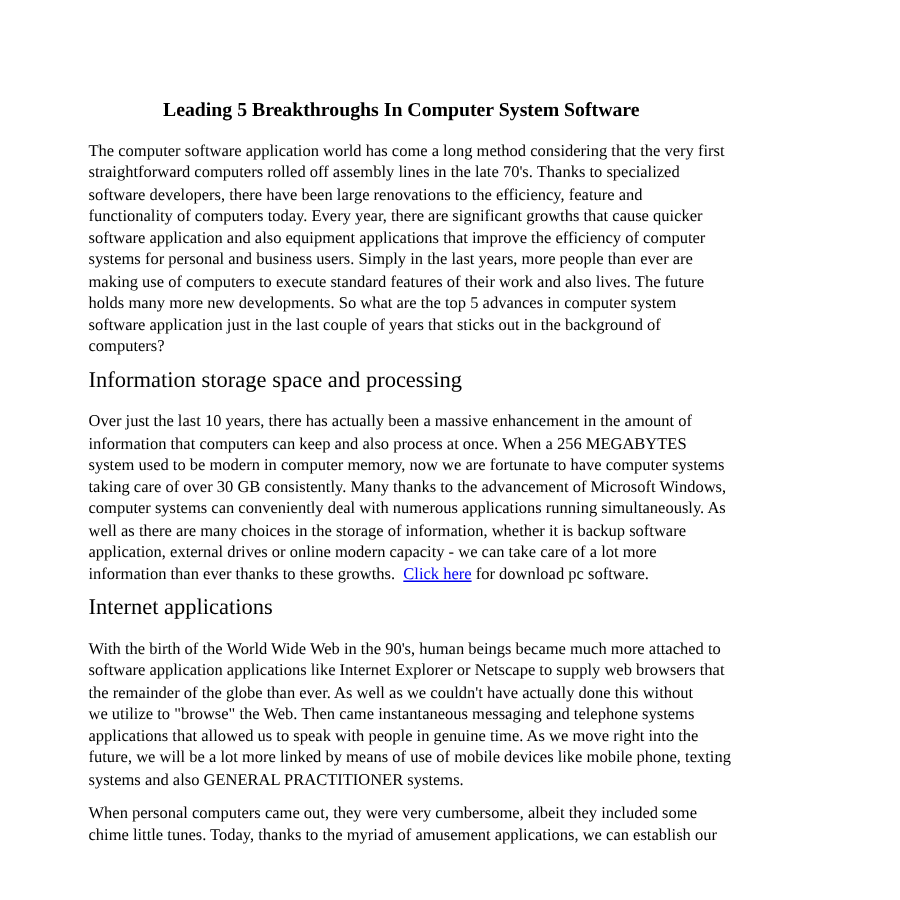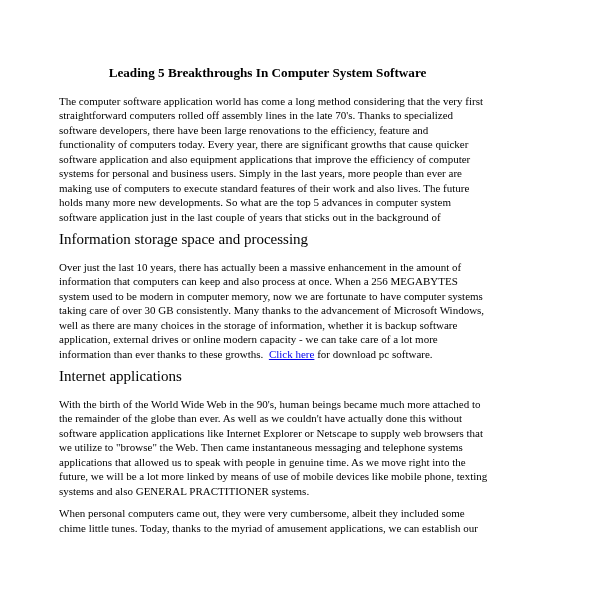--- a/index.html
+++ b/index.html
@@ -60,40 +60,42 @@
   <div class="para">
     <div class="line">The computer software application world has come a long method considering that the very first</div>
     <div class="line">straightforward computers rolled off assembly lines in the late 70's. Thanks to specialized</div>
     <div class="line">software developers, there have been large renovations to the efficiency, feature and</div>
     <div class="line">functionality of computers today. Every year, there are significant growths that cause quicker</div>
     <div class="line">software application and also equipment applications that improve the efficiency of computer</div>
     <div class="line">systems for personal and business users. Simply in the last years, more people than ever are</div>
     <div class="line">making use of computers to execute standard features of their work and also lives. The future</div>
     <div class="line">holds many more new developments. So what are the top 5 advances in computer system</div>
     <div class="line">software application just in the last couple of years that sticks out in the background of</div>
+    <div class="line">computers?</div>
   </div>
 
   <div class="heading">Information storage space and processing</div>
 
   <div class="para">
     <div class="line">Over just the last 10 years, there has actually been a massive enhancement in the amount of</div>
     <div class="line">information that computers can keep and also process at once. When a 256 MEGABYTES</div>
     <div class="line">system used to be modern in computer memory, now we are fortunate to have computer systems</div>
     <div class="line">taking care of over 30 GB consistently. Many thanks to the advancement of Microsoft Windows,</div>
+    <div class="line">computer systems can conveniently deal with numerous applications running simultaneously. As</div>
     <div class="line">well as there are many choices in the storage of information, whether it is backup software</div>
     <div class="line">application, external drives or online modern capacity - we can take care of a lot more</div>
     <div class="line"><span>information than ever thanks to these growths.&nbsp; </span><a href="#" class="doc-link">Click here</a><span> for download pc software.</span></div>
   </div>
 
   <div class="heading">Internet applications</div>
 
   <div class="para">
     <div class="line">With the birth of the World Wide Web in the 90's, human beings became much more attached to</div>
+    <div class="line">software application applications like Internet Explorer or Netscape to supply web browsers that</div>
     <div class="line">the remainder of the globe than ever. As well as we couldn't have actually done this without</div>
-    <div class="line">software application applications like Internet Explorer or Netscape to supply web browsers that</div>
     <div class="line">we utilize to "browse" the Web. Then came instantaneous messaging and telephone systems</div>
     <div class="line">applications that allowed us to speak with people in genuine time. As we move right into the</div>
     <div class="line">future, we will be a lot more linked by means of use of mobile devices like mobile phone, texting</div>
     <div class="line">systems and also GENERAL PRACTITIONER systems.</div>
   </div>
 
 
   <div class="para">
     <div class="line">When personal computers came out, they were very cumbersome, albeit they included some</div>
     <div class="line">chime little tunes. Today, thanks to the myriad of amusement applications, we can establish our</div>

